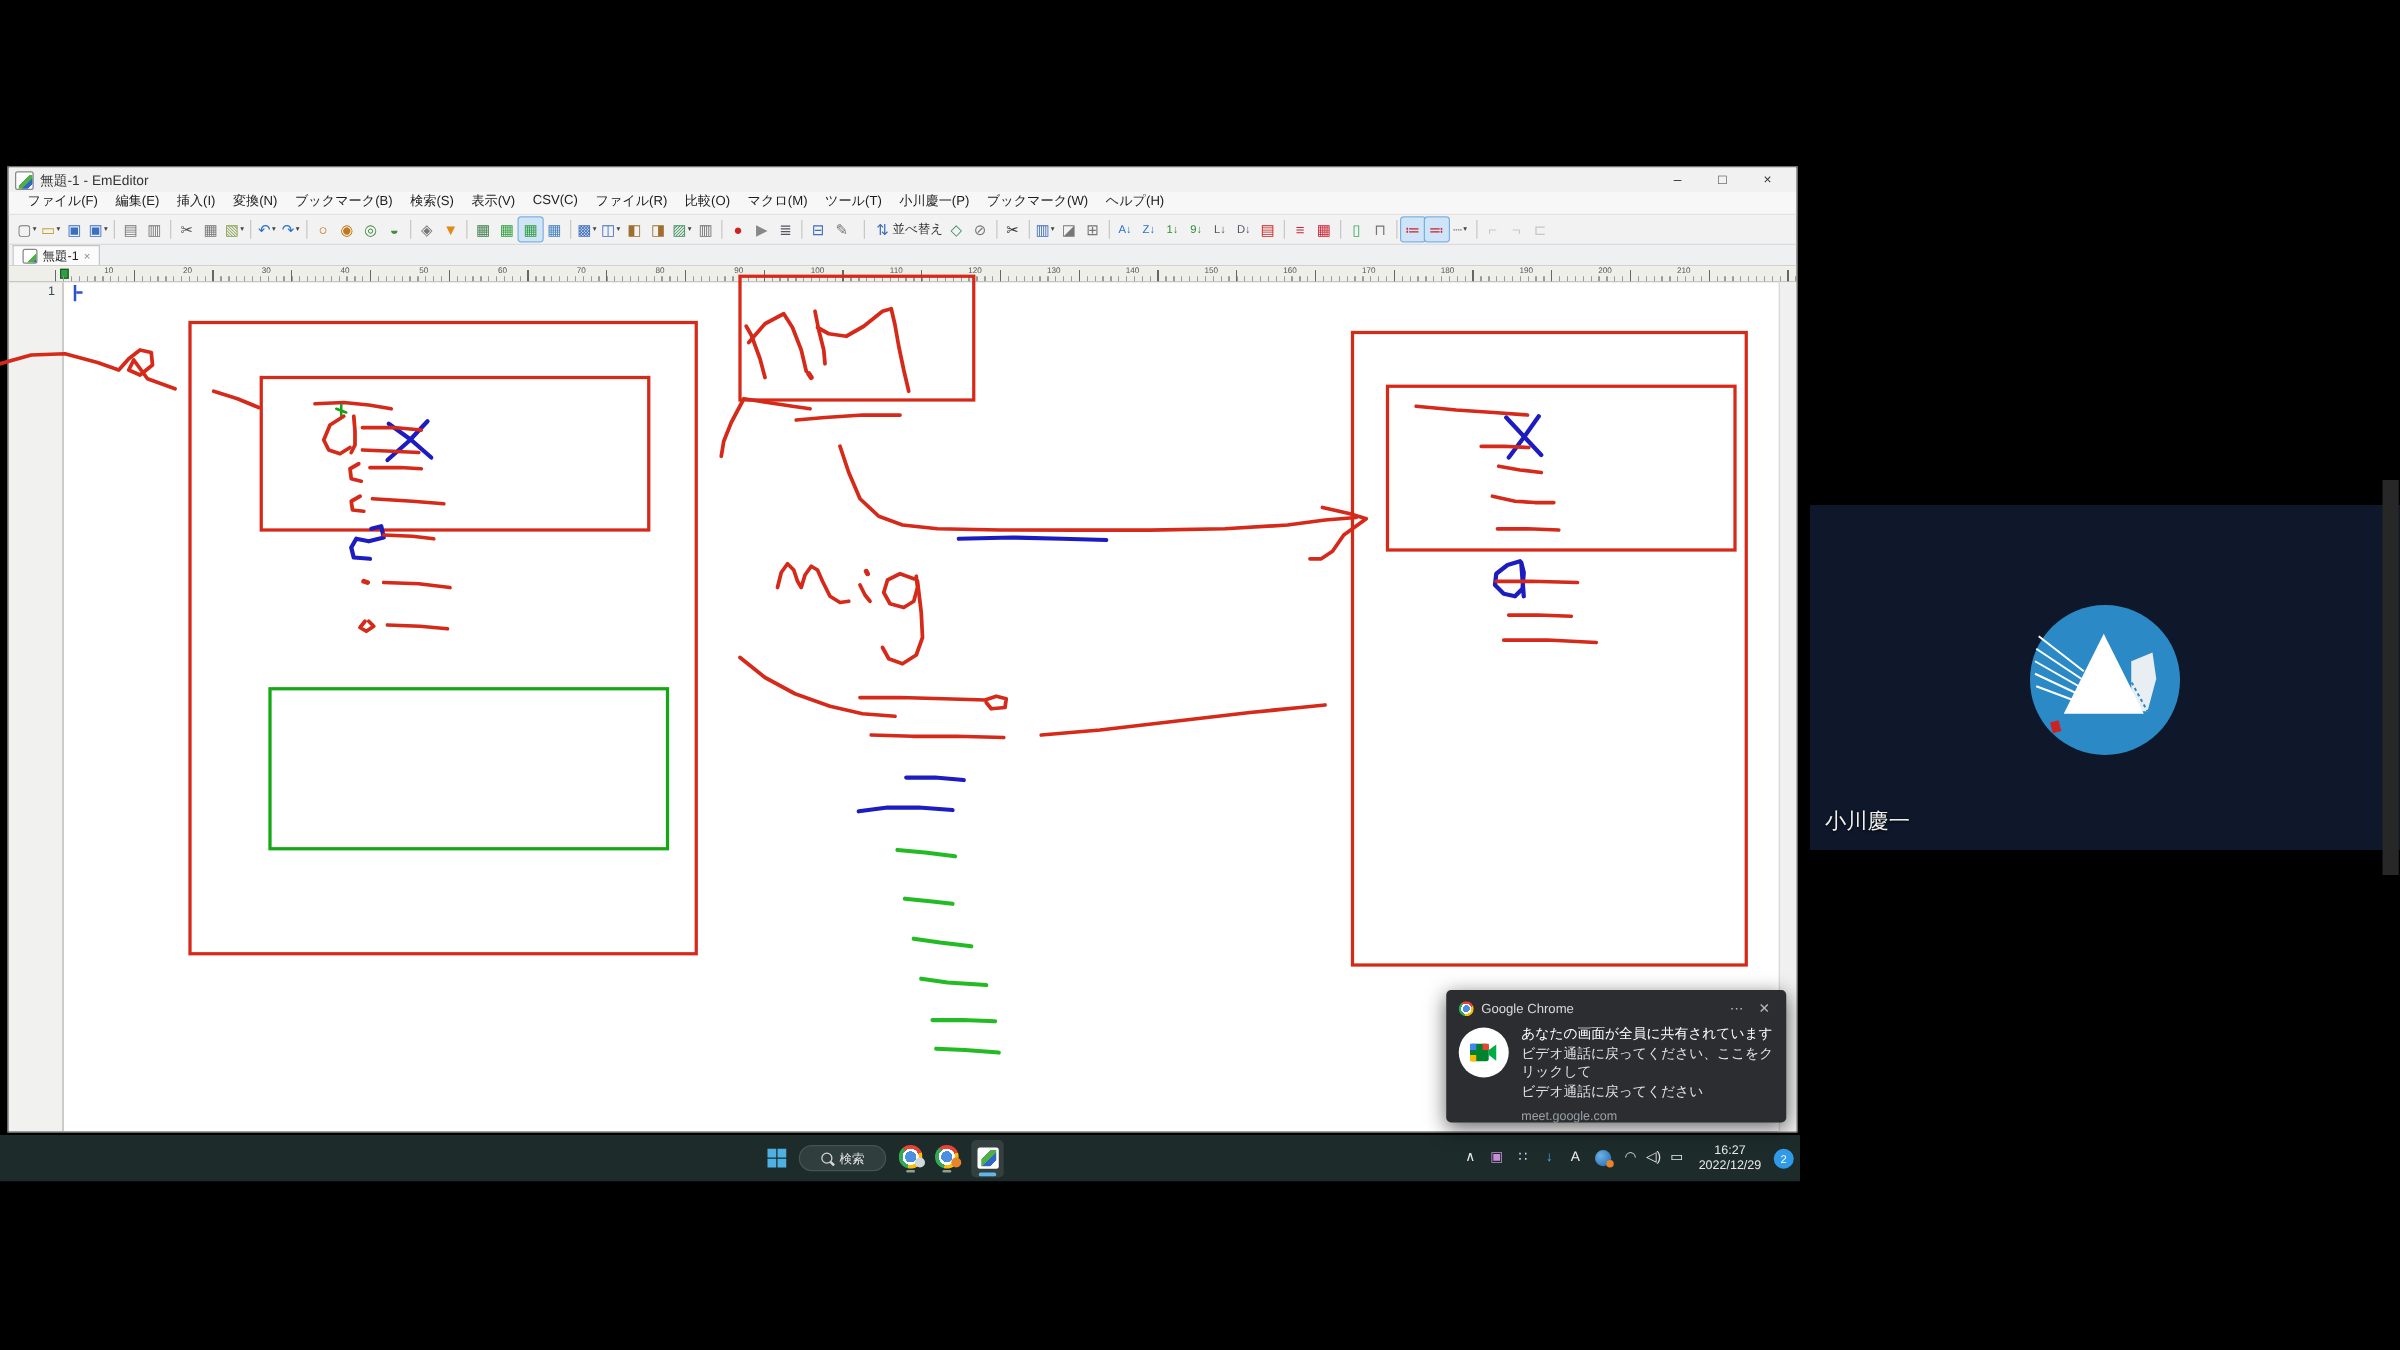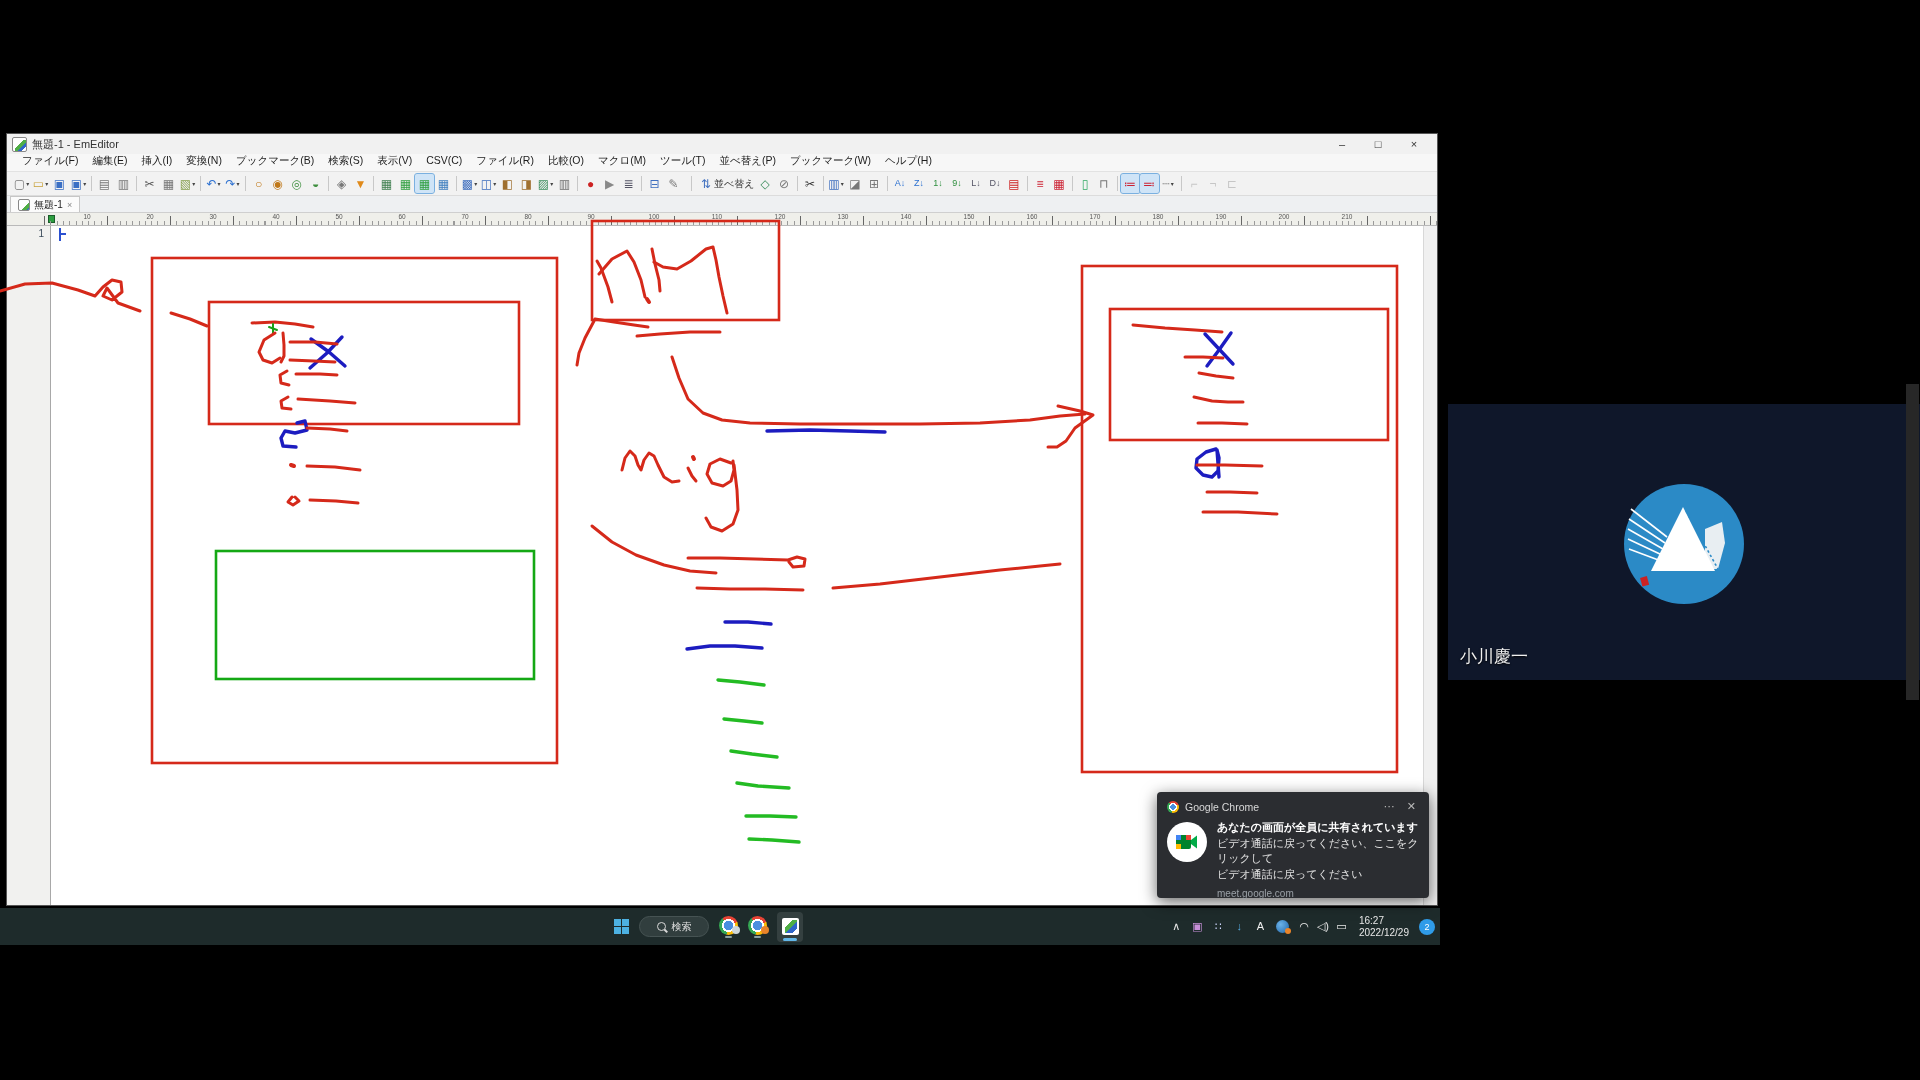--- a/index.html
+++ b/index.html
@@ -64,21 +64,21 @@
   .emed-slot{width:26px;height:30px;background:rgba(255,255,255,.10);border-radius:4px;
        display:flex;align-items:center;justify-content:center;position:relative}
   .emed-line{position:absolute;bottom:1px;left:6px;width:14px;height:3px;border-radius:2px;background:#62b7e8}
   .emed-icon{width:17px;height:17px;background:#fff;border-radius:2px;position:relative;overflow:hidden}
   .emed-icon::after{content:"";position:absolute;left:3px;top:2px;width:12px;height:13px;
        background:linear-gradient(135deg,transparent 30%,#4fae46 30% 55%,#2f66c8 55% 80%,transparent 80%)}
   .tray{position:absolute;right:5px;top:0;height:37px;display:flex;align-items:center;gap:10px;color:#e8e8e8}
   .tray-btn{font-size:11px;min-width:11px;text-align:center;line-height:1}
   .sphere{width:13px;height:13px;border-radius:50%;background:radial-gradient(circle at 35% 35%,#6ab2e8,#1f64a8);position:relative}
   .sphere::after{content:"";position:absolute;right:-2px;bottom:-1px;width:6px;height:6px;border-radius:50%;background:#e8842a}
-  .clock{text-align:left;font-size:10px;color:#e8e8e8;line-height:1.2;margin-left:2px}
+  .clock{text-align:center;font-size:10px;color:#e8e8e8;line-height:1.2;margin-left:2px}
   .nbadge{width:16px;height:16px;border-radius:50%;background:#2f9be8;color:#fff;font-size:9px;
        display:flex;align-items:center;justify-content:center}
   
   #drawings{position:absolute;left:0;top:0;z-index:5;pointer-events:none}
   
   .right-panel{position:absolute;left:1440px;top:0;width:480px;height:1080px;background:#000}
   .tile{position:absolute;left:8px;top:404px;width:560px;height:276px;background:#0f172a;border-radius:0}
   .p-name{position:absolute;left:12px;bottom:12px;font-size:17px;color:#f0f0f0;text-shadow:0 1px 2px #000}
   .meet-scrollbar{position:absolute;left:466px;top:384px;width:13px;height:316px;background:#272727}
   .avatar-svg{position:absolute;left:173px;top:77px}
@@ -86,21 +86,21 @@
   .notification{position:absolute;left:1157px;top:792px;width:272px;height:106px;background:#2b2d31;border-radius:4px;
        z-index:6;box-shadow:0 4px 16px rgba(0,0,0,.6);padding:8px 10px;box-sizing:border-box;color:#e8e8e8}
   .notif-head{display:flex;align-items:center;gap:6px;font-size:10.5px;color:#d8d8d8}
   .notif-sp{flex:1}
   .notif-dots,.notif-close{color:#b8b8b8;font-size:11px;padding:0 3px}
   .chrome12{width:12px;height:12px;border-radius:50%;flex:none;
      background:radial-gradient(circle,#4a8fe0 0 2.8px,#fff 2.8px 4.1px,rgba(0,0,0,0) 4.1px),
                 conic-gradient(from -40deg,#e84335 0 30%,#fbbc05 0 65%,#34a853 0 100%)}
   .notif-body{display:flex;gap:10px;margin-top:6px;align-items:flex-start}
   .meet-icon{width:40px;height:40px;border-radius:50%;background:#fff;display:flex;align-items:center;justify-content:center;flex:none;margin-top:3px}
-  .notif-line1{font-size:11px;font-weight:bold;color:#fff;line-height:1.5}
+  .notif-line1{font-size:11px;font-weight:normal;color:#fff;line-height:1.5}
   .notif-line{font-size:11px;color:#e3e3e3;line-height:1.45}
   .notif-src{font-size:10px;color:#9aa0a6;margin-top:5px}
 </style>
 </head>
 <body>
 
 <div class="screen">
 
   <div class="window">
     <div class="titlebar">
@@ -118,21 +118,21 @@
         <span class="menu-item">挿入(I)</span>
         <span class="menu-item">変換(N)</span>
         <span class="menu-item">ブックマーク(B)</span>
         <span class="menu-item">検索(S)</span>
         <span class="menu-item">表示(V)</span>
         <span class="menu-item">CSV(C)</span>
         <span class="menu-item">ファイル(R)</span>
         <span class="menu-item">比較(O)</span>
         <span class="menu-item">マクロ(M)</span>
         <span class="menu-item">ツール(T)</span>
-        <span class="menu-item">並べ替え(P)</span>
+        <span class="menu-item">小川慶一(P)</span>
         <span class="menu-item">ブックマーク(W)</span>
         <span class="menu-item">ヘルプ(H)</span>
       </div>
     <div class="toolbar" id="toolbar-main">
         <span class="tb-btn">
           <span style="color: rgb(119, 119, 119); font-size: 12px;">▢</span>
           <span class="tb-car">▾</span>
         </span>
         <span class="tb-btn">
           <span style="color: rgb(200, 162, 58); font-size: 12px;">▭</span>

